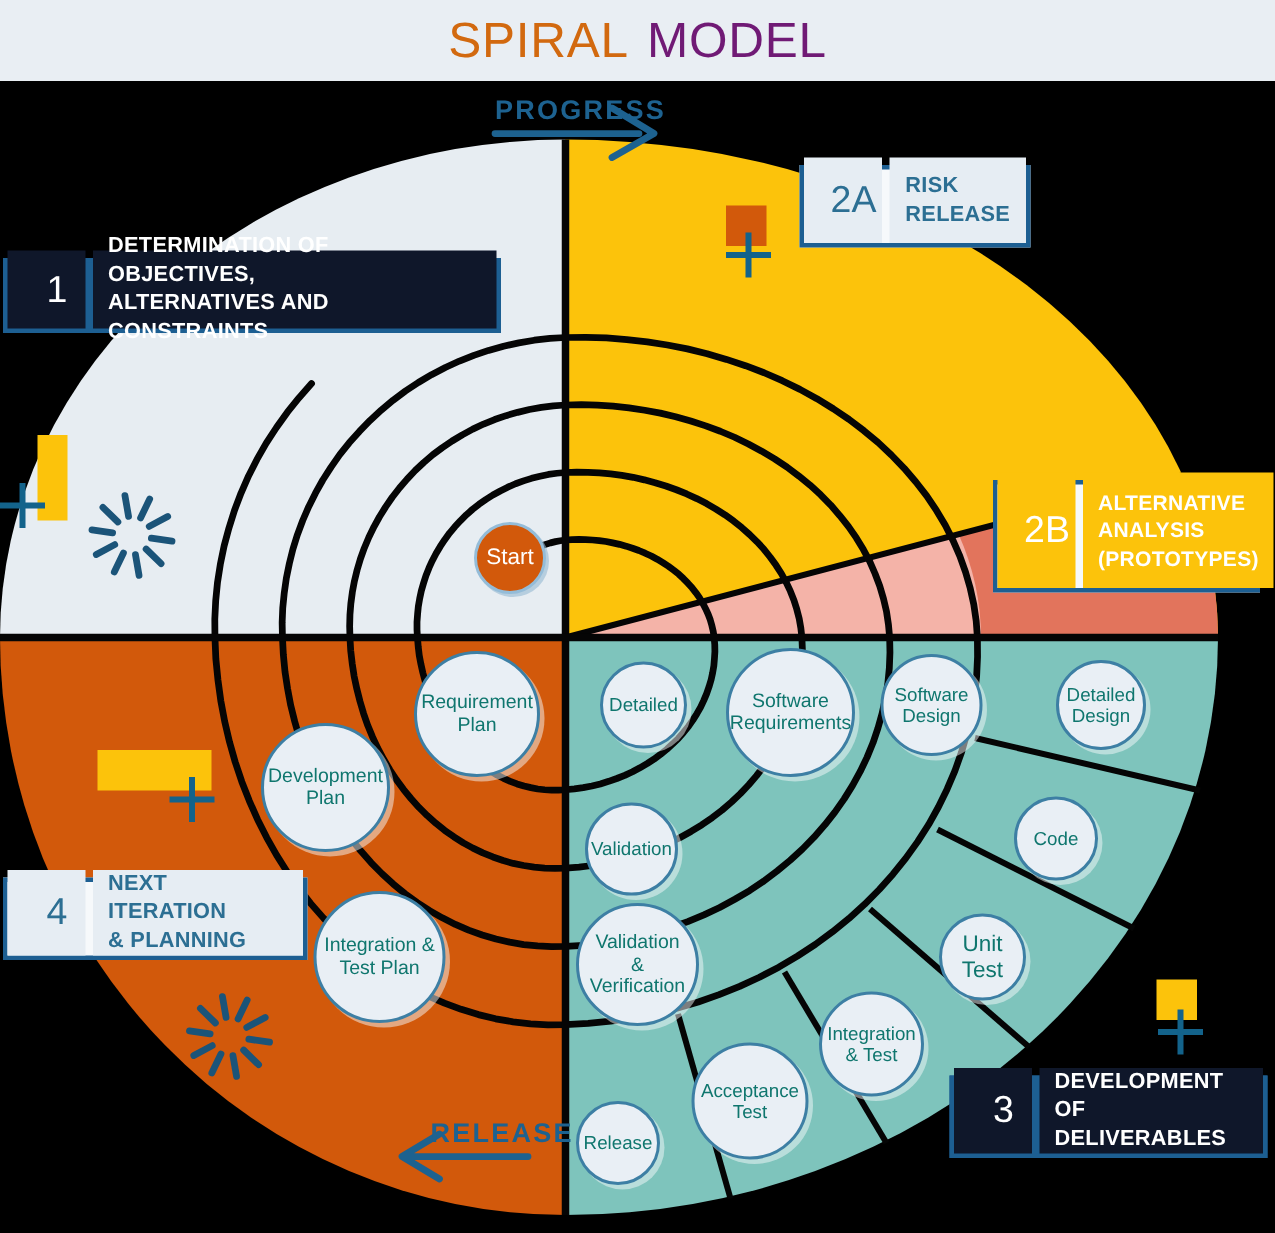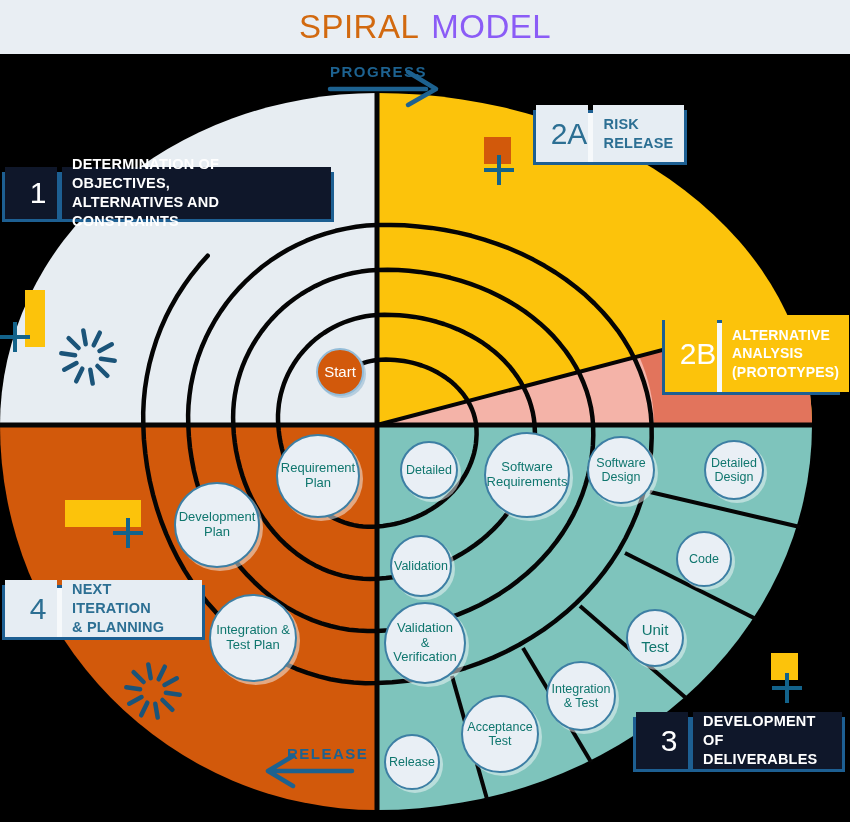--- a/index.html
+++ b/index.html
@@ -7,34 +7,34 @@
     position:relative;width:850px;height:822px;overflow:hidden;background:#000;
     font-family:"Liberation Sans",sans-serif;
   }
   
   .titlebar{
     position:absolute;left:0;top:0;width:850px;height:54px;background:#e9eef3;
     display:flex;align-items:center;justify-content:center;gap:12px;
     font-size:33px;letter-spacing:.5px;font-weight:500;
   }
   .title-spiral{color:#d2690f;}
-  .title-model{color:#8b5cf6;}
+  .title-model{color:#701a75;}
   
   svg.diagram{position:absolute;left:0;top:0;}
   
   .flow-text{
-    position:absolute;color:#1d6290;font-size:15px;font-weight:700;letter-spacing:1.5px;
+    position:absolute;color:#1d6290;font-size:18px;font-weight:700;letter-spacing:1.5px;
   }
   
   .plabel{position:absolute;display:flex;gap:5px;border:3px solid #1d5f92;box-sizing:border-box;}
   .plabel .cell{
     position:relative;top:-8px;height:calc(100% + 8px);box-sizing:border-box;
     display:flex;align-items:center;justify-content:center;
   }
-  .plabel .num{flex:0 0 52px;width:52px;font-size:30px;padding-left:14px;}
+  .plabel .num{flex:0 0 52px;width:52px;font-size:25px;padding-left:14px;}
   .plabel .txt{flex:1;padding:0 10px;font-size:14.5px;font-weight:600;white-space:pre-line;line-height:1.3;letter-spacing:.2px;}
   .plabel.v-orange{background:#1d5f92;}
   .plabel.v-orange .cell{background:#0f172a;color:#fff;}
   .plabel.v-light{background:#f6f9fb;}
   .plabel.v-light .cell{background:#e6edf3;color:#2c6f93;}
   .plabel.v-yellow{background:#f6f9fb;}
   .plabel.v-yellow .cell{background:#fcc30b;color:#fff;}
   .plabel.v-yellow .txt{font-size:14px;}
   
   .stage-circle{

